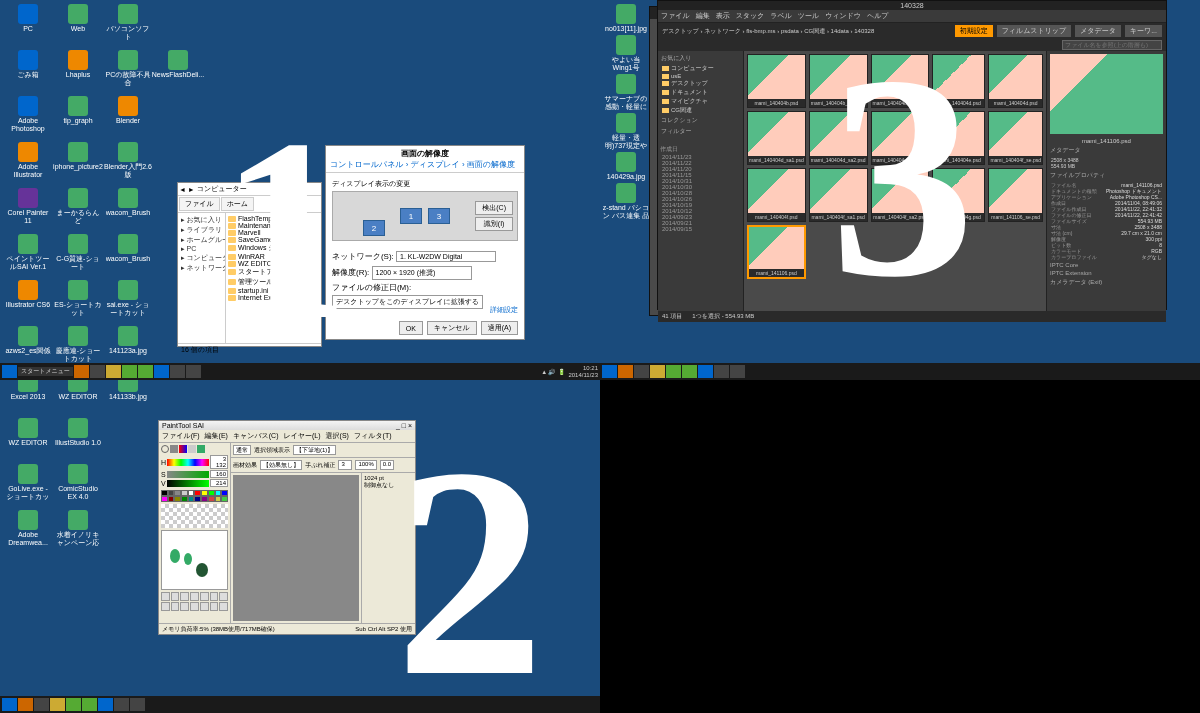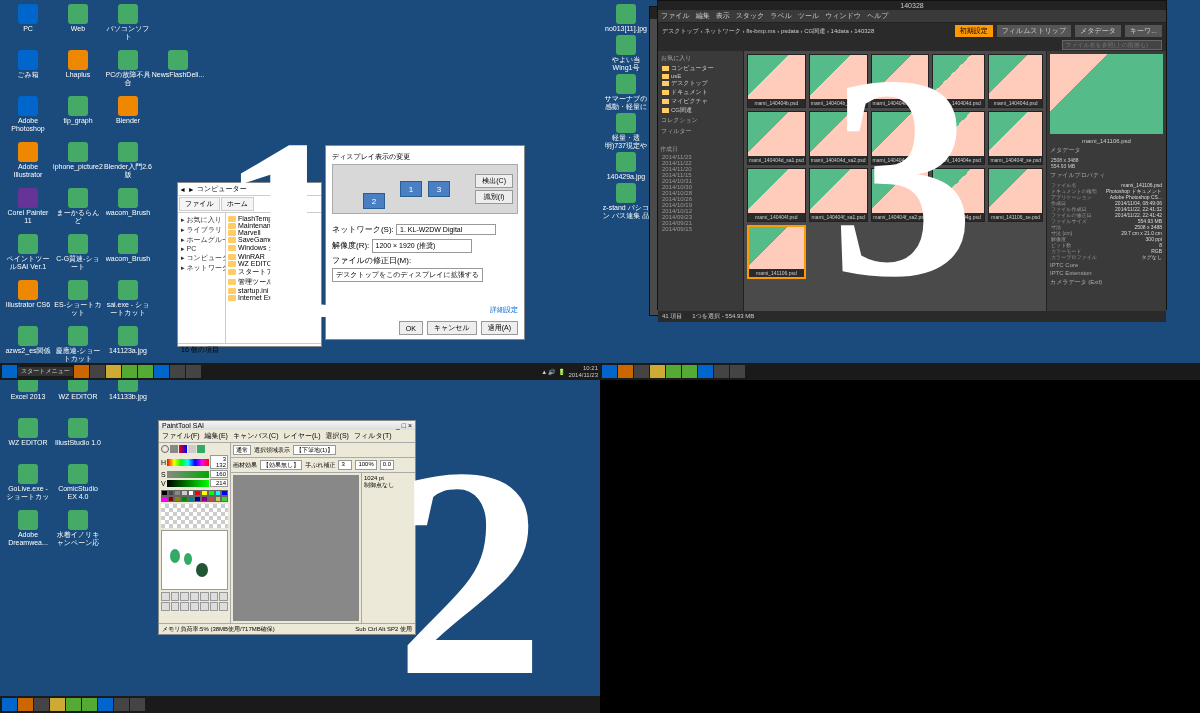--- a/index.html
+++ b/index.html
@@ -457,20 +457,24 @@
         <div class="ex-item">
           <span class="ex-folder-icon"></span>
           <span>Internet Explo...</span>
         </div>
       </div>
   </div>
   <div style="padding:1px 3px;border-top:1px solid #ccc">16 個の項目</div>
 </div>
 
 <div class="display-window">
+  <div class="dw-header">
+    <div style="text-align:center;font-weight:bold">画面の解像度</div>
+    <div class="dw-crumb">コントロールパネル › ディスプレイ › 画面の解像度</div>
+  </div>
   <div class="dw-body">
     <div style="font-size:7px;margin-bottom:2px">ディスプレイ表示の変更</div>
     <div class="dw-monitors">
       <div class="mon">1</div>
       <div class="mon">3</div>
       <div class="mon" style="position:absolute;left:30px;top:28px">2</div>
       <div class="dw-btn-side">
         <button class="dw-small-btn">検出(C)</button>
         <button class="dw-small-btn">識別(I)</button>
       </div>

